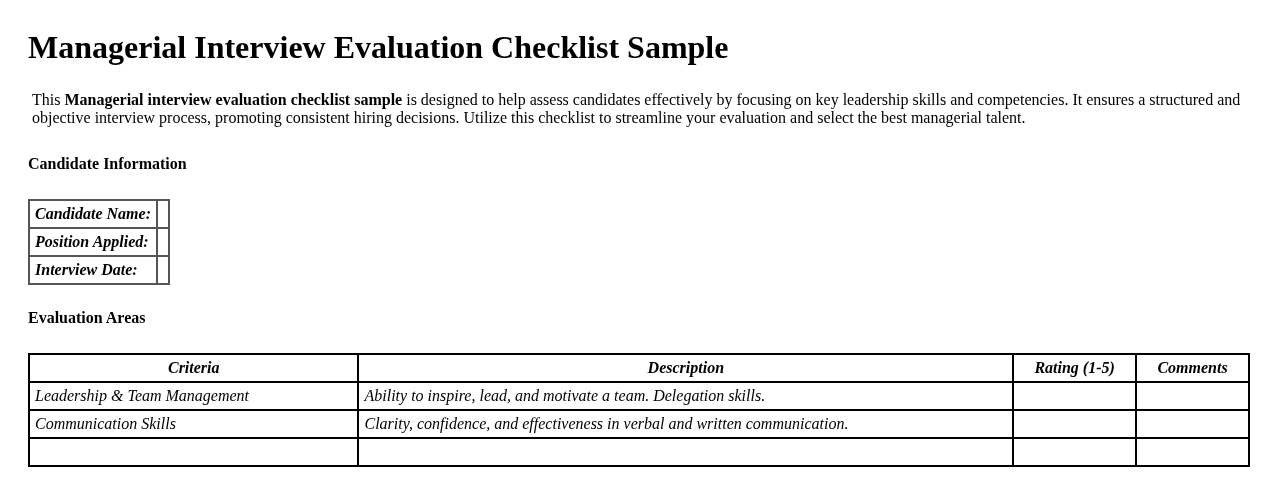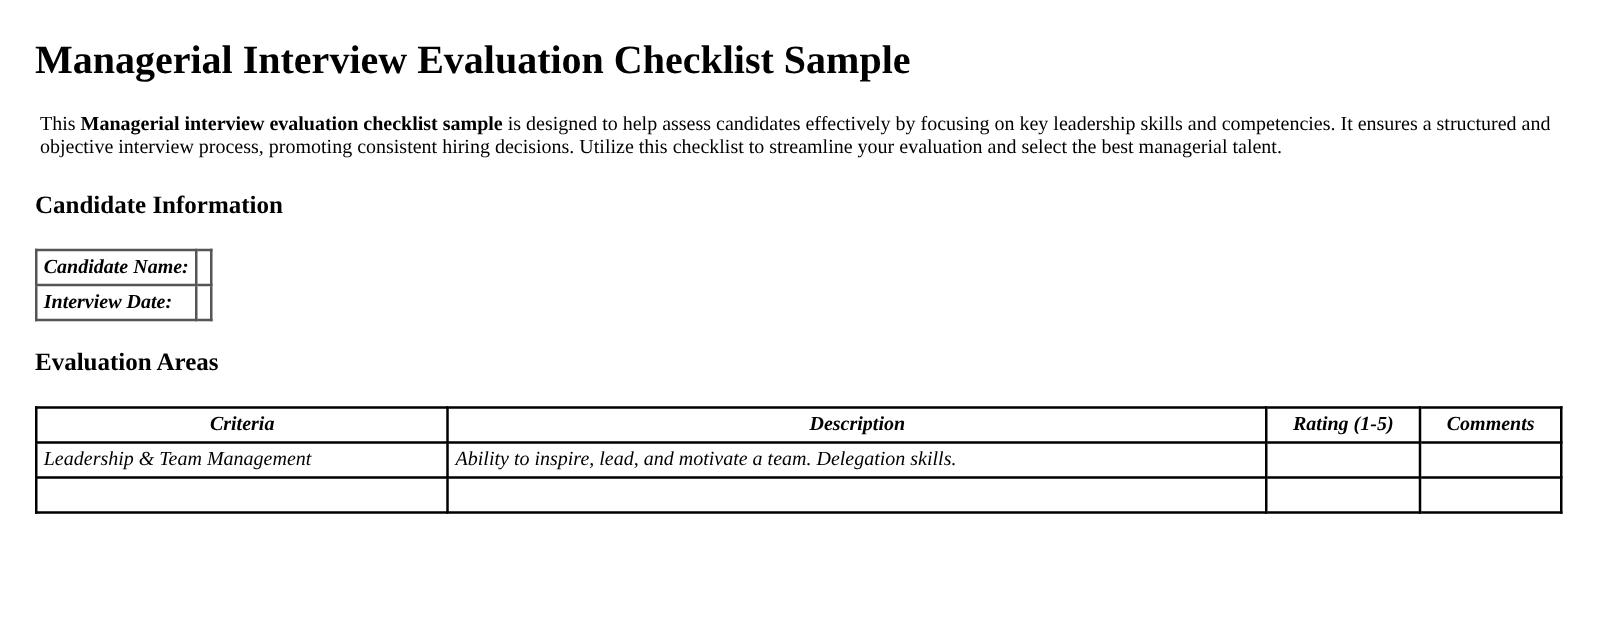--- a/index.html
+++ b/index.html
@@ -20,21 +20,21 @@
       padding-top: 29px;
       line-height: 37px;
     }
     p.intro {
       margin: 4px;
       padding-top: 21px;
       line-height: 18px;
       font-size: 16px;
     }
     h2 {
-      font-size: 20px;
+      font-size: 16px;
       font-weight: bold;
       margin: 0;
       line-height: 28px;
     }
     h2.cand { padding-top: 19px; }
     h2.eval { padding-top: 19px; }
     table {
       border-collapse: collapse;
       font-style: italic;
     }
@@ -78,20 +78,24 @@
 
   <h2 class="cand">Candidate Information</h2>
 
   <table class="info">
     <tbody>
       <tr>
         <td>Candidate Name:</td>
         <td class="val"></td>
       </tr>
       <tr>
+        <td>Position Applied:</td>
+        <td class="val"></td>
+      </tr>
+      <tr>
         <td>Interview Date:</td>
         <td class="val"></td>
       </tr>
     </tbody>
   </table>
 
   <h2 class="eval">Evaluation Areas</h2>
 
   <table class="evalt">
     <colgroup>
@@ -109,20 +113,26 @@
       </tr>
     </thead>
     <tbody>
       <tr>
         <td>Leadership &amp; Team Management</td>
         <td>Ability to inspire, lead, and motivate a team. Delegation skills.</td>
         <td></td>
         <td></td>
       </tr>
       <tr>
+        <td>Communication Skills</td>
+        <td>Clarity, confidence, and effectiveness in verbal and written communication.</td>
+        <td></td>
+        <td></td>
+      </tr>
+      <tr>
         <td></td>
         <td></td>
         <td></td>
         <td></td>
       </tr>
     </tbody>
   </table>
 </div>
 
 </body></html>

